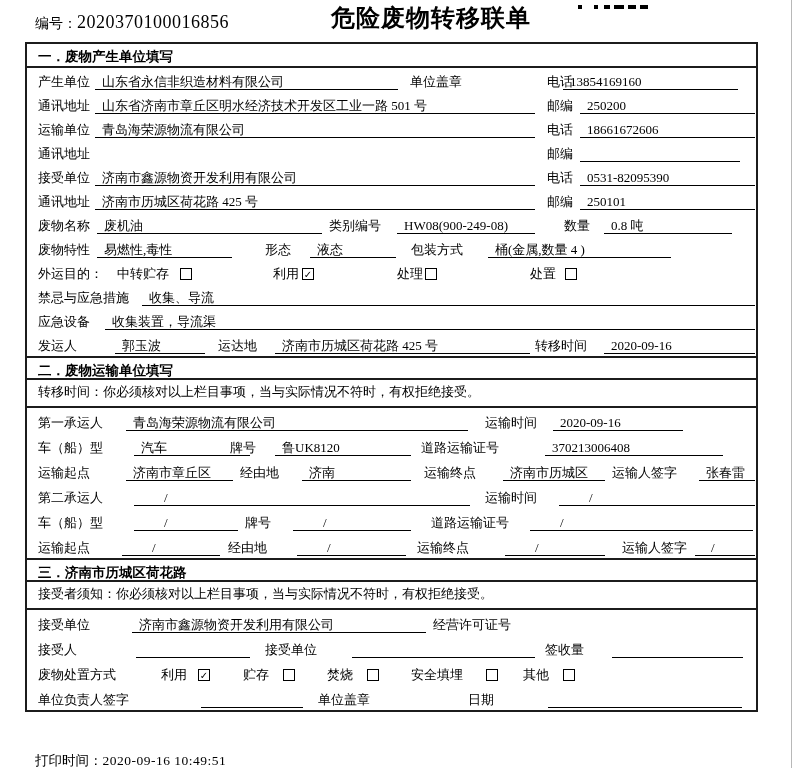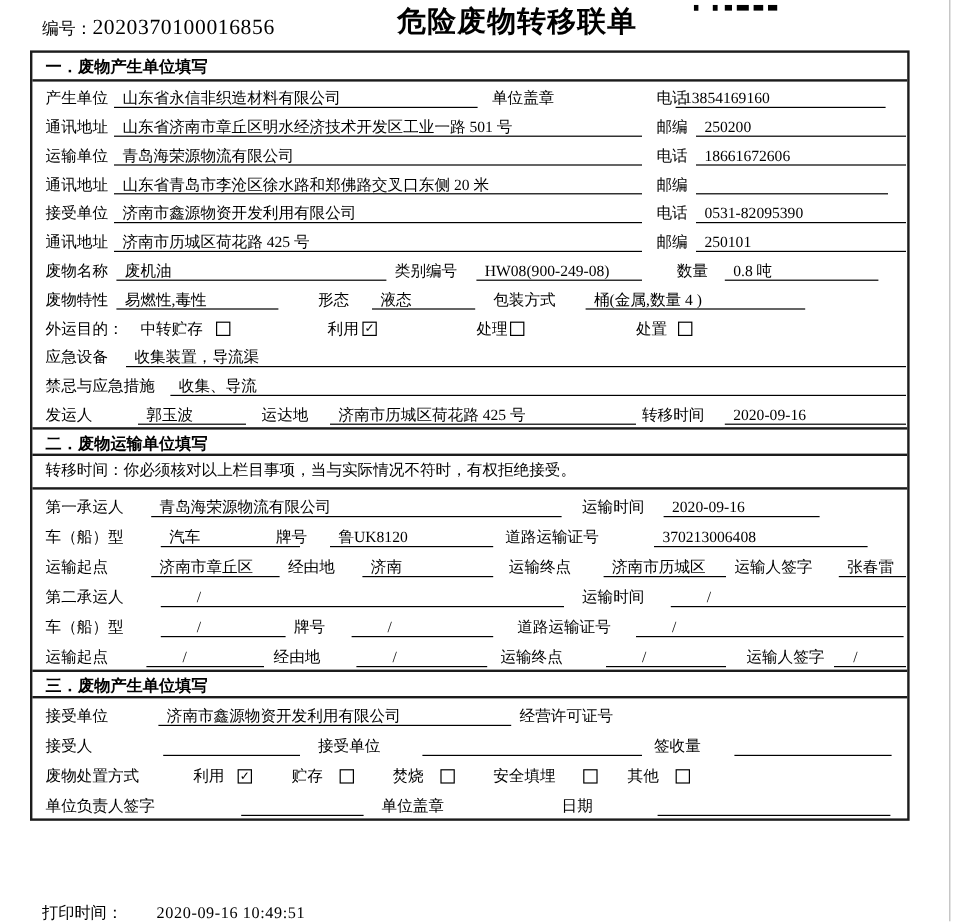--- a/index.html
+++ b/index.html
@@ -36,21 +36,21 @@
   }
   .fill { border-bottom:1px solid #000; padding-left:7px; }
   .fill.slash { padding-left:0; text-indent:30px; }
   .fill.slash-sm { padding-left:0; text-indent:16px; }
   .cb {
     position:absolute; bottom:4px; width:12px; height:12px; border:1px solid #000;
     font-size:10px; line-height:11px; text-align:center;
     font-family:"DejaVu Sans","Liberation Sans",sans-serif;
   }
   .print-time { position:absolute; left:35px; top:752px; font-size:13.5px; white-space:nowrap; }
-  .print-time .num { letter-spacing:0.5px;margin-left:28px; }
+  .print-time .num { letter-spacing:0.5px; }
   .page-edge { position:absolute; left:791px; top:0; width:1px; height:768px; background:#b8b8b8; }
 </style>
 </head>
 <body>
 
 <div class="serial">
   <span>编号：</span><span class="num">2020370100016856</span>
 </div>
 
 <h1 class="doc-title">危险废物转移联单</h1>
@@ -94,21 +94,20 @@
 
     <div class="row">
       <span class="lbl" style="left:11px">运输单位</span>
       <span class="fill" style="left:68px;width:440px">青岛海荣源物流有限公司</span>
       <span class="lbl" style="left:520px">电话</span>
       <span class="fill" style="left:553px;width:175px">18661672606</span>
     </div>
 
     <div class="row">
       <span class="lbl" style="left:11px">通讯地址</span>
-      <span class="fill" style="left:68px;width:440px">山东省青岛市李沧区徐水路和郑佛路交叉口东侧 20 米</span>
       <span class="lbl" style="left:520px">邮编</span>
       <span class="fill" style="left:553px;width:160px"></span>
     </div>
 
     <div class="row">
       <span class="lbl" style="left:11px">接受单位</span>
       <span class="fill" style="left:68px;width:440px">济南市鑫源物资开发利用有限公司</span>
       <span class="lbl" style="left:520px">电话</span>
       <span class="fill" style="left:553px;width:175px">0531-82095390</span>
     </div>
@@ -145,27 +144,27 @@
       <span class="lbl" style="left:246px">利用</span>
       <span class="cb" style="left:275px">✓</span>
       <span class="lbl" style="left:370px">处理</span>
       <span class="cb" style="left:398px"></span>
       <span class="lbl" style="left:503px">处置</span>
       <span class="cb" style="left:538px"></span>
     </div>
 
 
     <div class="row">
+      <span class="lbl" style="left:11px">禁忌与应急措施</span>
+      <span class="fill" style="left:115px;width:613px">收集、导流</span>
+    </div>
+
+    <div class="row">
       <span class="lbl" style="left:11px">应急设备</span>
       <span class="fill" style="left:78px;width:650px">收集装置，导流渠</span>
-    </div>
-
-    <div class="row">
-      <span class="lbl" style="left:11px">禁忌与应急措施</span>
-      <span class="fill" style="left:115px;width:613px">收集、导流</span>
     </div>
 
     <div class="row">
       <span class="lbl" style="left:11px">发运人</span>
       <span class="fill" style="left:88px;width:90px">郭玉波</span>
       <span class="lbl" style="left:191px">运达地</span>
       <span class="fill" style="left:248px;width:255px">济南市历城区荷花路 425 号</span>
       <span class="lbl" style="left:508px">转移时间</span>
       <span class="fill" style="left:577px;width:151px">2020-09-16</span>
     </div>
@@ -226,21 +225,24 @@
       <span class="lbl" style="left:201px">经由地</span>
       <span class="fill slash" style="left:270px;width:109px">/</span>
       <span class="lbl" style="left:390px">运输终点</span>
       <span class="fill slash" style="left:478px;width:100px">/</span>
       <span class="lbl" style="left:595px">运输人签字</span>
       <span class="fill slash-sm" style="left:668px;width:60px">/</span>
     </div>
   </div>
 
   <div class="sec3">
-    <div class="sec-title mid">三．废物产生单位填写</div>
+    <div class="sec-title mid">三．济南市历城区荷花路</div>
+    <div class="notice">
+      <span>接受者须知：你必须核对以上栏目事项，当与实际情况不符时，有权拒绝接受。</span>
+    </div>
 
     <div class="row">
       <span class="lbl" style="left:11px">接受单位</span>
       <span class="fill" style="left:105px;width:294px">济南市鑫源物资开发利用有限公司</span>
       <span class="lbl" style="left:406px">经营许可证号</span>
     </div>
 
     <div class="row">
       <span class="lbl" style="left:11px">接受人</span>
       <span class="fill" style="left:109px;width:114px"></span>

